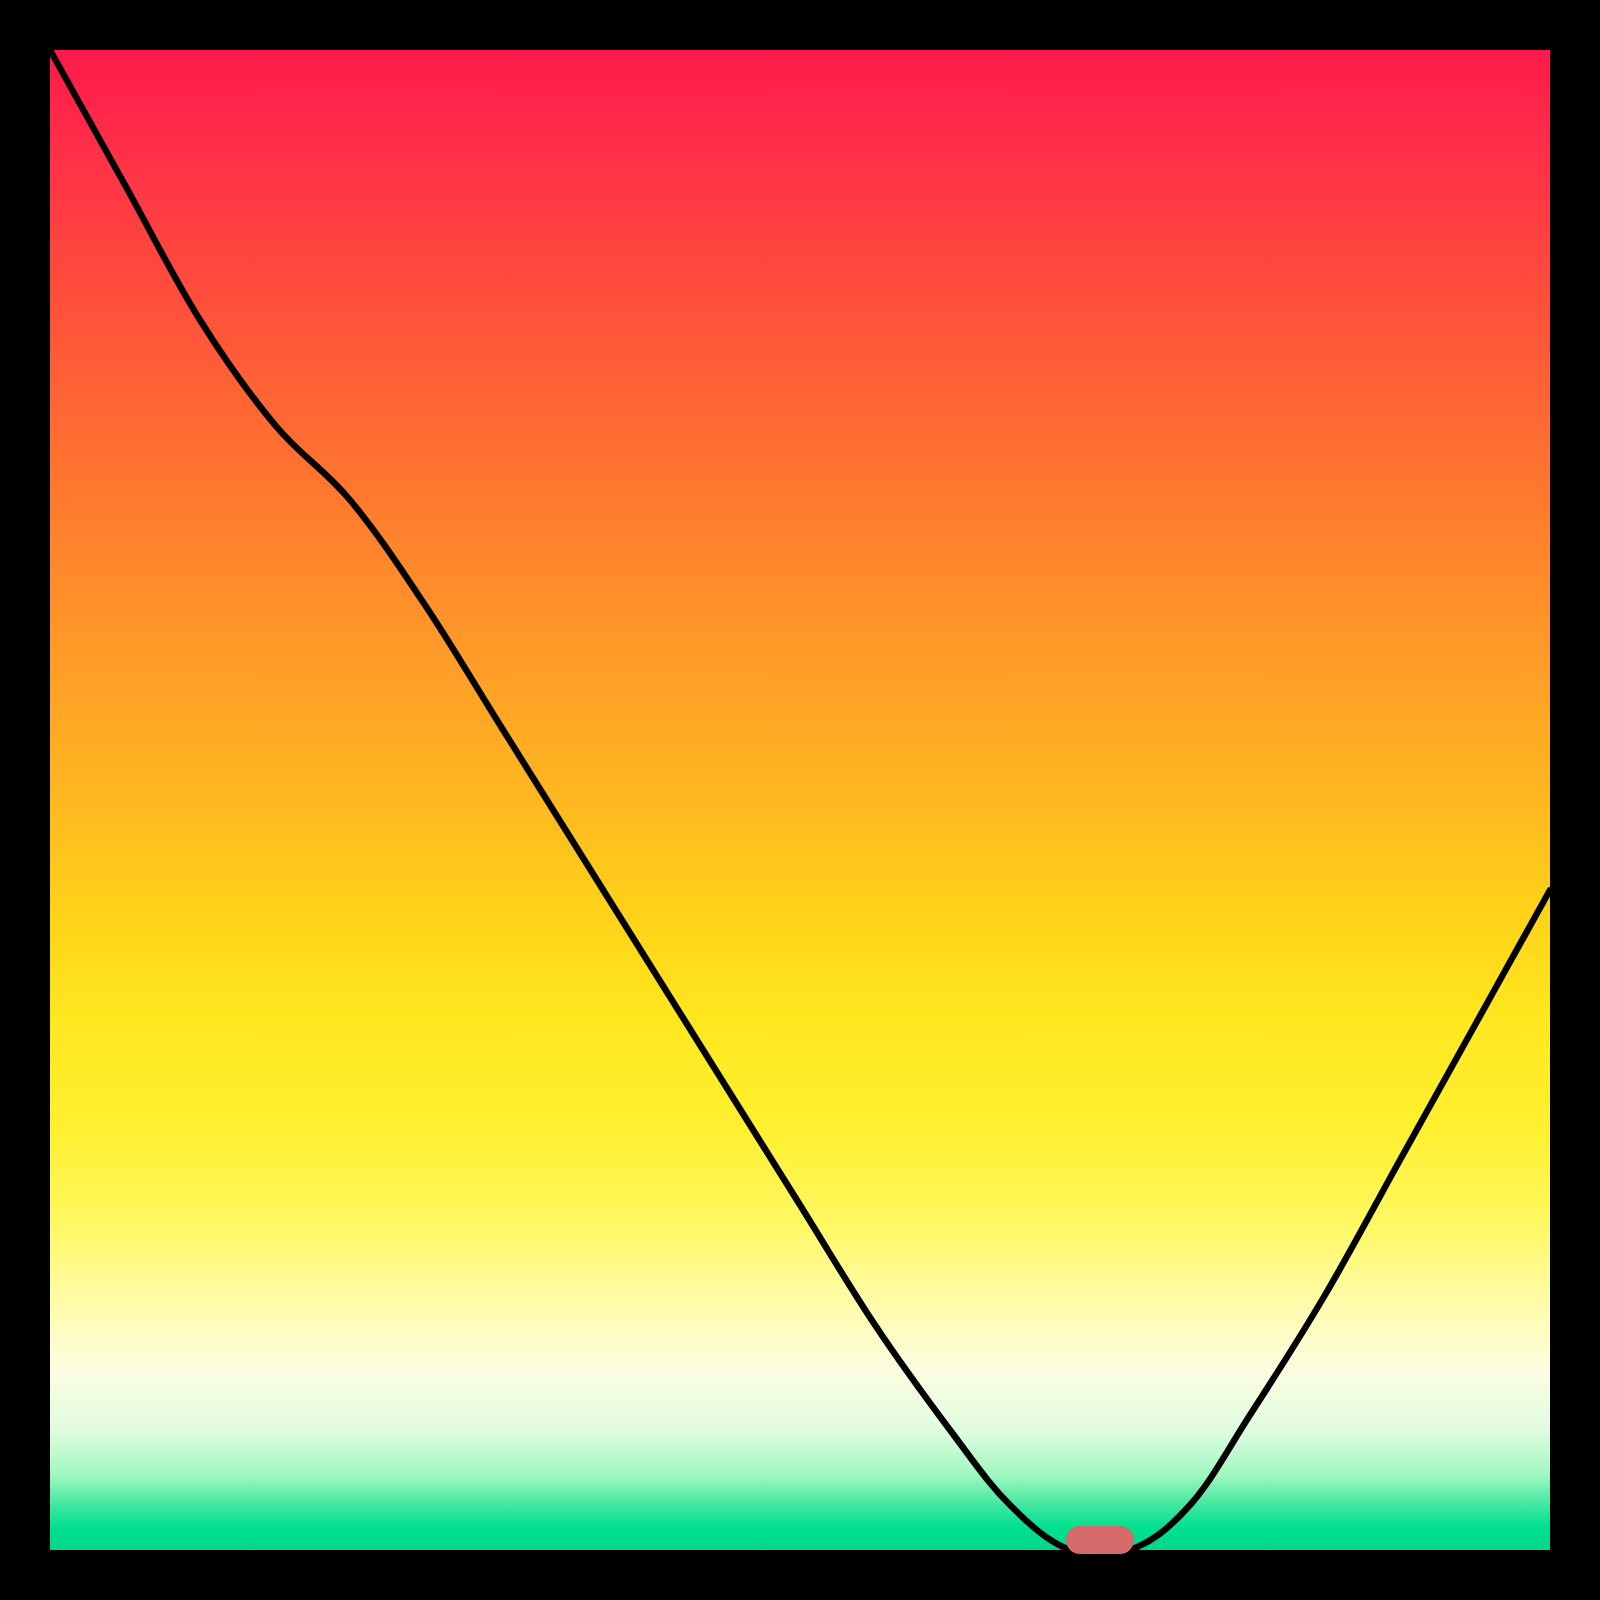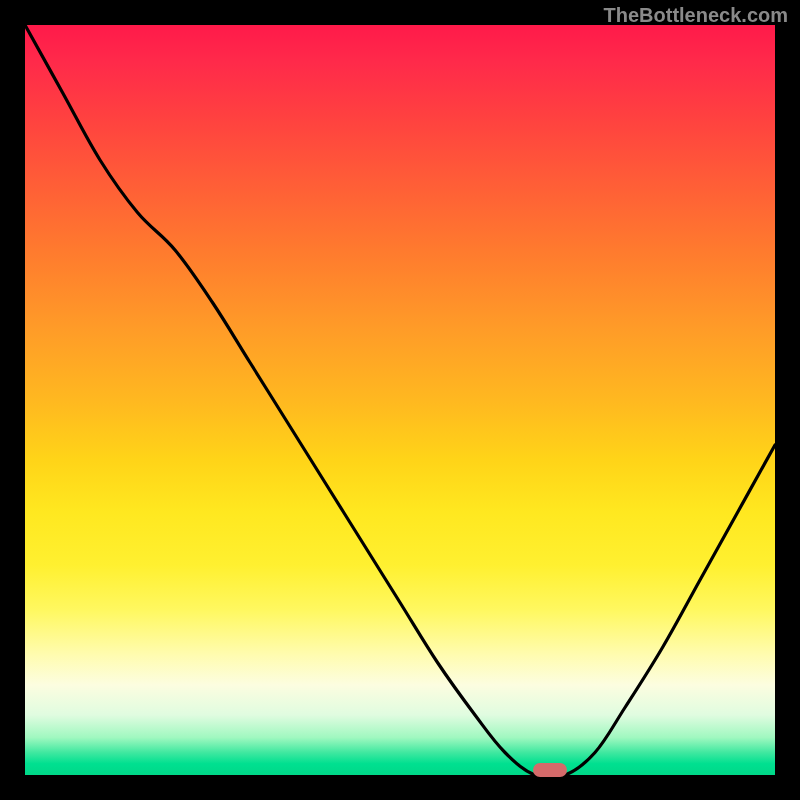--- a/index.html
+++ b/index.html
@@ -70,14 +70,13 @@
 </head>
 <body>
 
 <div class="chart-container">
   <div class="plot-area">
     <svg class="curve" viewBox="0 0 750 750" preserveAspectRatio="none">
       <path id="curve-path" d="M 0 0 C 6.75 12.15 24 43.2 37.5 67.5 C 51 91.8 61.5 113.4 75 135 C 88.5 156.6 99 171.3 112.5 187.5 C 126 203.7 136.5 208.8 150 225 C 163.5 241.2 174 257.25 187.5 277.5 C 201 297.75 211.5 315.8999999999999 225 337.49999999999994 C 238.5 359.09999999999997 249 375.9 262.5 397.5 C 276 419.1 286.5 435.9 300 457.5 C 313.5 479.1 324 495.9 337.5 517.5 C 351 539.1 361.5 555.9 375 577.5 C 388.5 599.1 399.00000000000006 617.25 412.50000000000006 637.5 C 426.00000000000006 657.75 437.85 673.8 450 690 C 462.15 706.2 469.2 716.7 480 727.5 C 490.8 738.3 499.20000000000005 745.95 510.00000000000006 750 C 520.8000000000001 754.05 529.2 754.05 540 750 C 550.8 745.95 559.2 739.65 570 727.5 C 580.8 715.35 587.85 701.4 600 682.5 C 612.15 663.6 624 645.45 637.5 622.5 C 651 599.55 661.5 579.3 675 555 C 688.5 530.7 699 511.8 712.5 487.5 C 726 463.2 743.25 432.15 750 420" fill="none" stroke="#000" stroke-width="3.2" stroke-linecap="round"></path>
     </svg>
     <div class="marker" id="marker" style="left: 525px; top: 744.75px;"></div>
   </div>
-  <div class="watermark">TheBottleneck.com</div>
 </div>
 
 </body></html>

